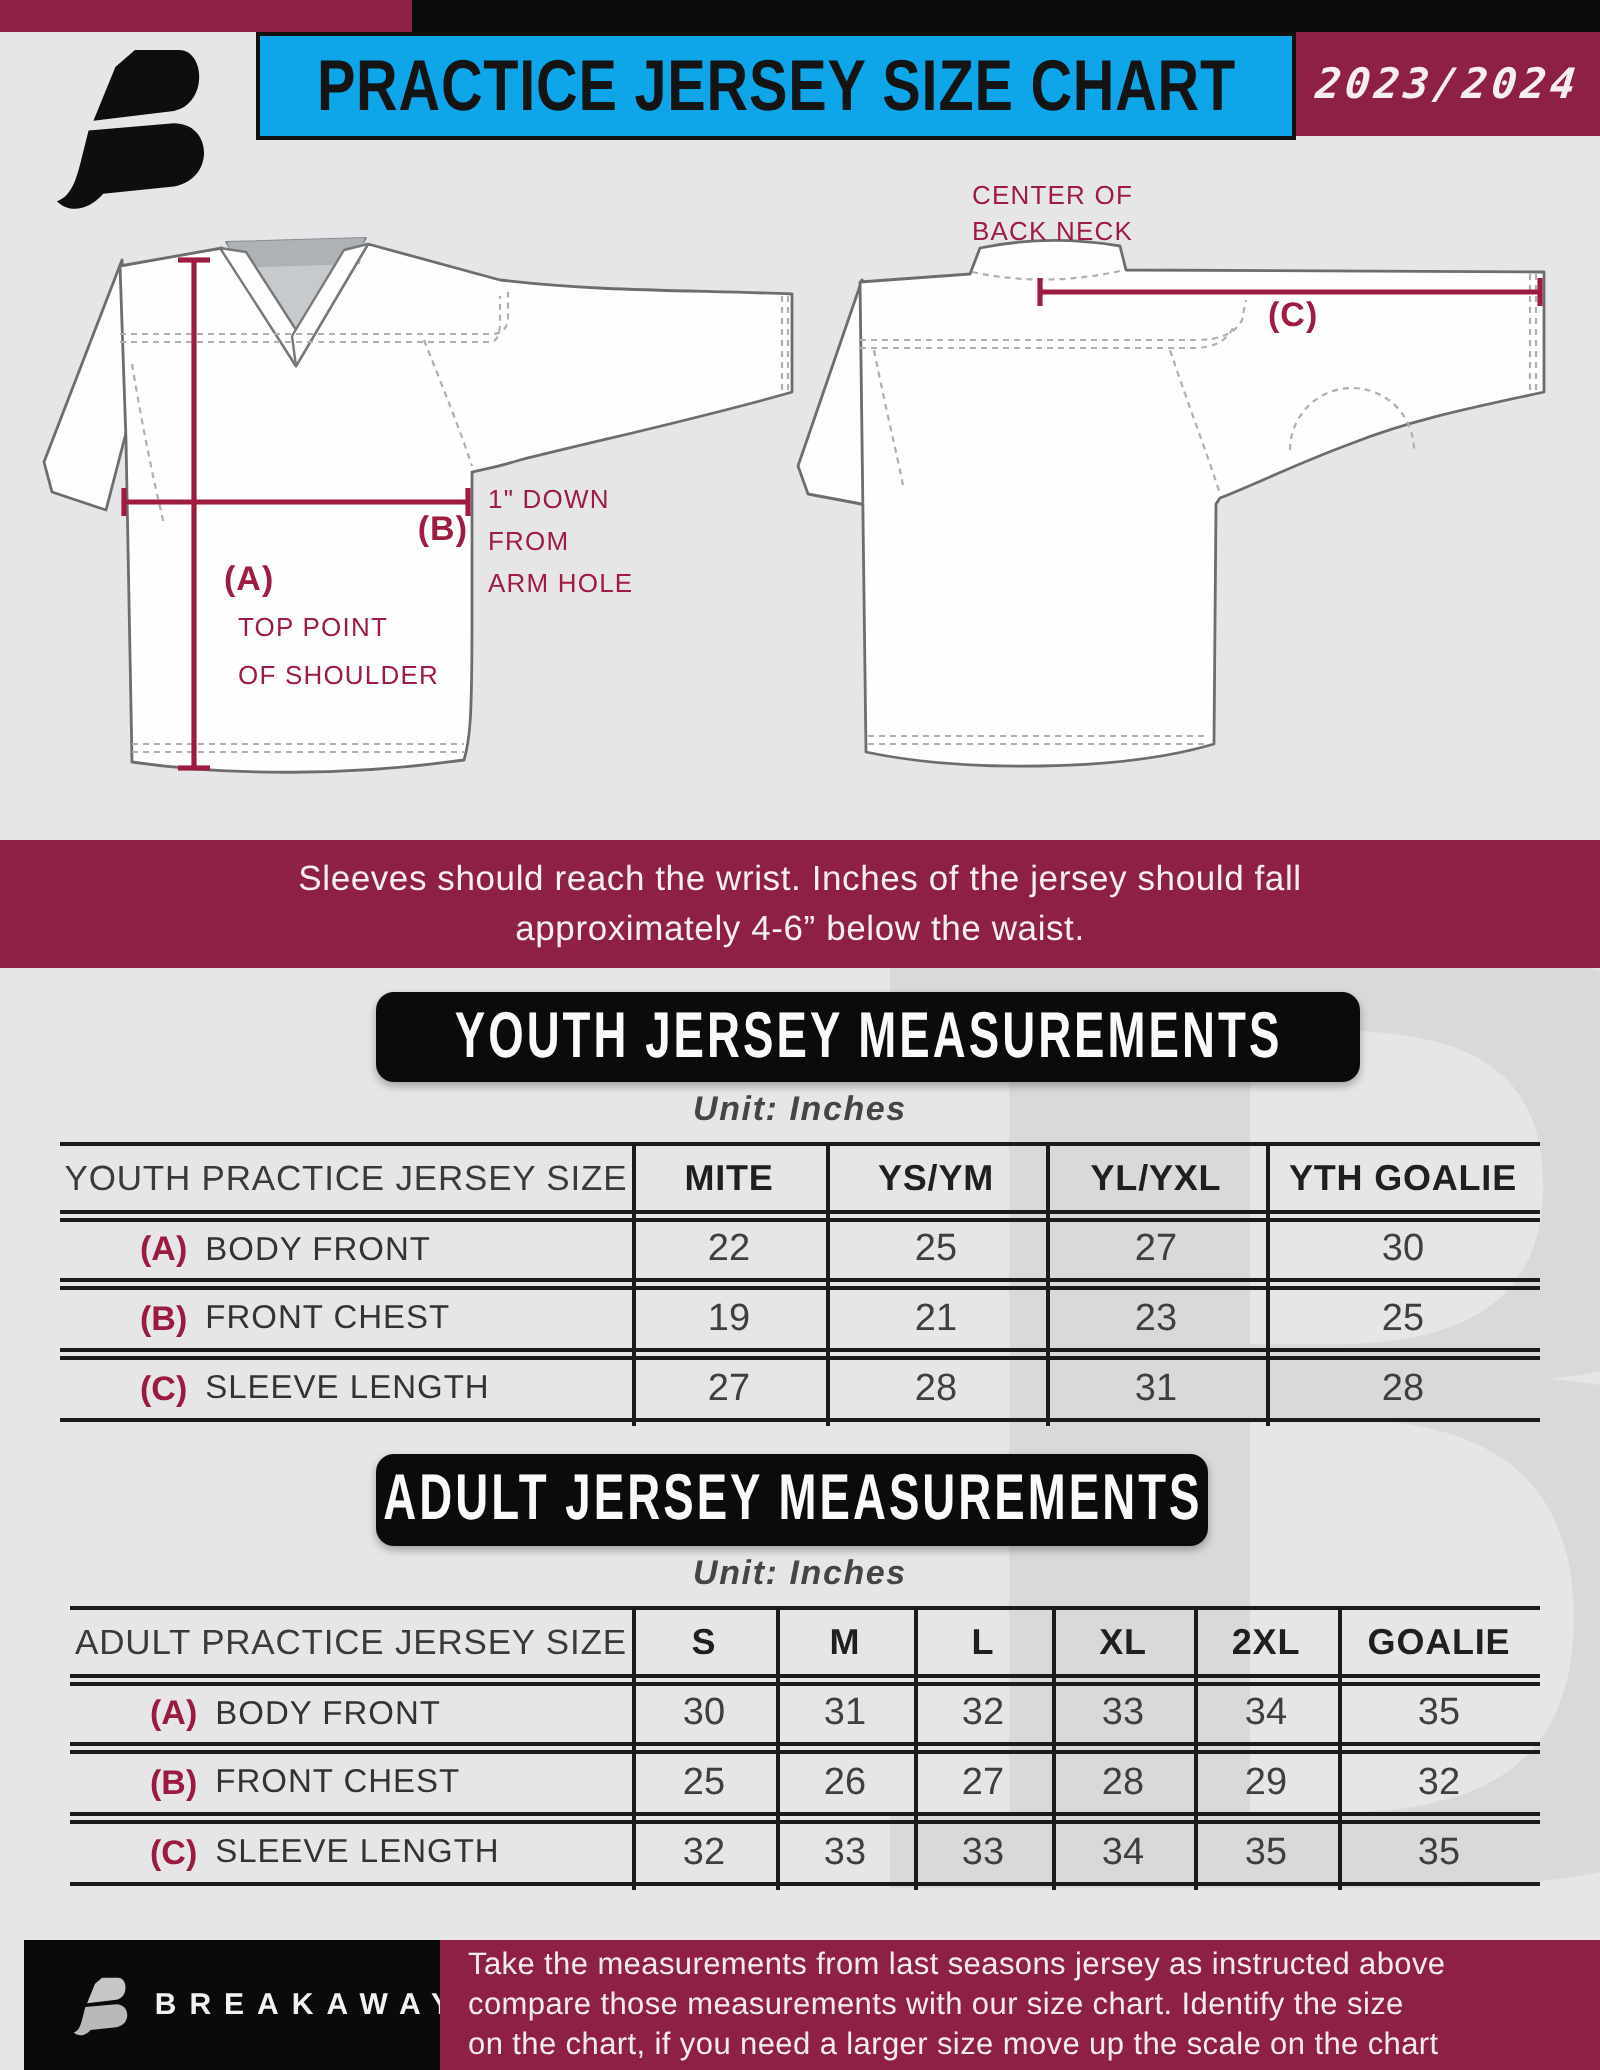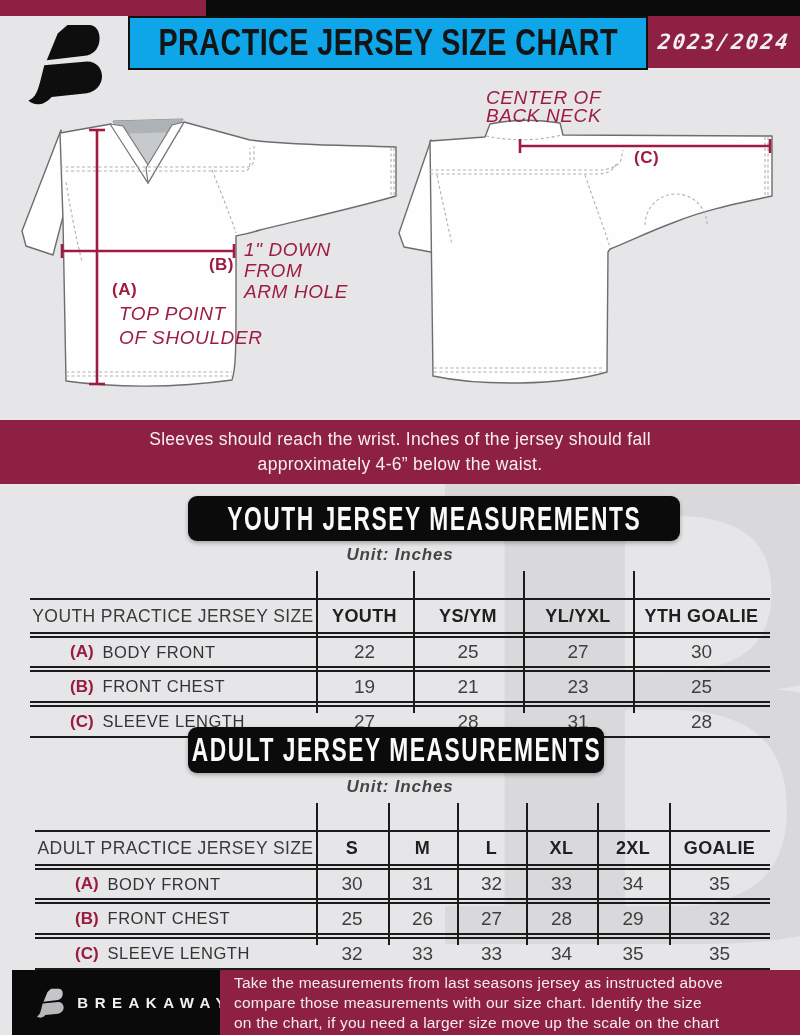--- a/index.html
+++ b/index.html
@@ -23,42 +23,42 @@
   .year-box{left:648px;top:16px;width:152px;height:52px;background:#8e2143;display:flex;
             align-items:center;justify-content:center;z-index:2;}
   .year-text{font-family:"DejaVu Sans Mono",monospace;font-style:italic;font-weight:700;
              font-size:21px;letter-spacing:2px;color:#f4eef0;transform:skewX(-6deg);white-space:nowrap;}
   .logo-header{left:26px;top:20px;z-index:2;}
 
   
   .diagram-svg{left:0;top:70px;z-index:1;}
   .dlabel{position:absolute;color:#9e1c40;z-index:3;}
   .marker{font-weight:700;font-size:17px;letter-spacing:0.5px;}
-  .caption{font-style:italic;font-size:19px;letter-spacing:0.6px;line-height:21px;white-space:nowrap;}
+  .caption{font-size:13px;letter-spacing:0.6px;line-height:21px;white-space:nowrap;}
 
   
   .notice{left:0;top:420px;width:800px;height:64px;background:#8e2143;z-index:1;
           display:flex;flex-direction:column;align-items:center;justify-content:center;gap:4px;}
   .notice div{color:#f6eef1;font-size:17.5px;letter-spacing:0.3px;}
 
   
   .banner{background:#0b0b0b;border-radius:9px;display:flex;align-items:center;justify-content:center;
           box-shadow:0 2px 4px rgba(0,0,0,0.3);z-index:1;}
   .banner span{color:#fafafa;font-weight:700;font-size:30px;white-space:nowrap;
                letter-spacing:2px;display:inline-block;transform:scale(0.76,1.08);}
   .banner-youth{left:188px;top:496px;width:492px;height:45px;}
   .banner-adult{left:188px;top:727px;width:416px;height:46px;}
   .unit{width:800px;left:0;text-align:center;font-style:italic;font-weight:700;font-size:17px;
         color:#454545;letter-spacing:0.8px;z-index:1;}
   .unit-youth{top:545px;}
   .unit-adult{top:777px;}
 
   
   .sztable{z-index:1;}
-  .t-row{display:grid;box-sizing:border-box;border-top:2px solid #1b1b1b;border-bottom:2px solid #1b1b1b;margin-top:27px;}
+  .t-row{display:grid;box-sizing:border-box;border-top:2px solid #1b1b1b;border-bottom:2px solid #1b1b1b;}
   .t-row + .t-row{margin-top:2px;}
   .t-cell{display:flex;align-items:center;justify-content:center;}
   .t-head-label{font-size:17.5px;color:#3a3a3a;letter-spacing:0.4px;}
   .t-head-size{font-size:18px;font-weight:700;color:#1f1f1f;letter-spacing:0.4px;}
   .t-rowlabel{justify-content:flex-start;padding-left:40px;}
   .t-marker{color:#9a1b3e;font-weight:700;font-size:17px;margin-right:9px;}
   .t-label{color:#333333;font-size:16.5px;letter-spacing:0.5px;}
   .t-val{font-size:19px;color:#3f3f3f;}
   .vline{position:absolute;top:0;width:2px;background:#1b1b1b;}
 
@@ -179,21 +179,21 @@
   </div>
 
   <div class="abs banner banner-youth">
     <span>YOUTH JERSEY MEASUREMENTS</span>
   </div>
   <div class="abs unit unit-youth">Unit: Inches</div>
 
   <div class="abs sztable" style="left:30px;top:571px;width:740px;height:142px;">
     <div class="t-row" style="grid-template-columns:286px 97px 110px 110px 137px;height:36px;">
       <div class="t-cell t-head-label">YOUTH PRACTICE JERSEY SIZE</div>
-      <div class="t-cell t-head-size">YOUTH</div>
+      <div class="t-cell t-head-size">MITE</div>
       <div class="t-cell t-head-size">YS/YM</div>
       <div class="t-cell t-head-size">YL/YXL</div>
       <div class="t-cell t-head-size">YTH GOALIE</div>
     </div>
     <div class="t-row" style="grid-template-columns:286px 97px 110px 110px 137px;height:32px;">
       <div class="t-cell t-rowlabel">
         <span class="t-marker">(A)</span>
         <span class="t-label">BODY FRONT</span>
       </div>
       <div class="t-cell t-val">22</div>

